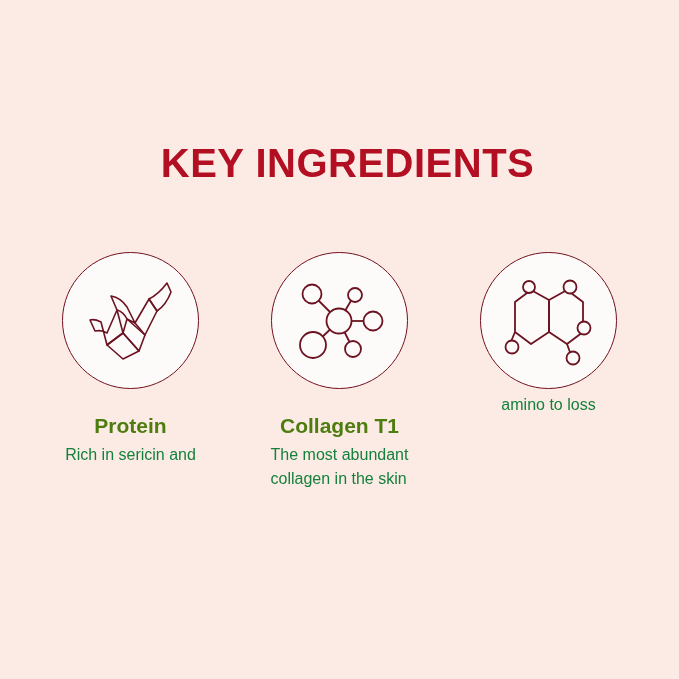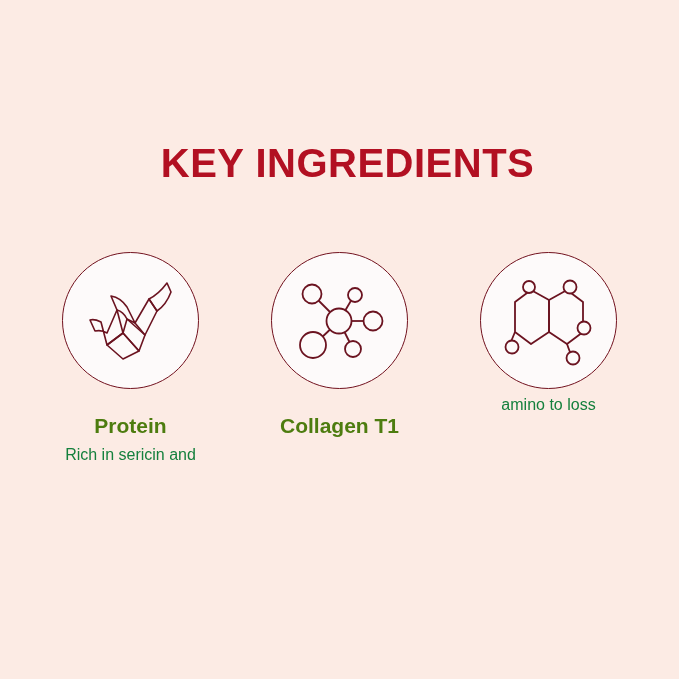--- a/index.html
+++ b/index.html
@@ -133,20 +133,24 @@
               <circle cx="18" cy="19" r="9.5" fill="#fdfafa"></circle>
               <circle cx="61" cy="20" r="7" fill="#fdfafa"></circle>
               <circle cx="79" cy="46" r="9.5" fill="#fdfafa"></circle>
               <circle cx="19" cy="70" r="13" fill="#fdfafa"></circle>
               <circle cx="59" cy="74" r="8" fill="#fdfafa"></circle>
             </g>
           </svg>
         </span>
       </div>
       <div class="card-title">Collagen T1</div>
+      <div class="card-desc">
+        <span class="ln">The most abundant</span>
+        <span class="ln">collagen in the skin</span>
+      </div>
     </div>
 
     <div class="card">
       <div class="icon-circle">
         <span>
           <svg width="90" height="90" viewBox="0 0 90 90" fill="none">
             <g stroke="#6b1320" stroke-width="1.8" fill="none" stroke-linejoin="round">
 
               <polygon points="45,24 45,56 27,68 11,56 11,26 27,14"></polygon>
 

